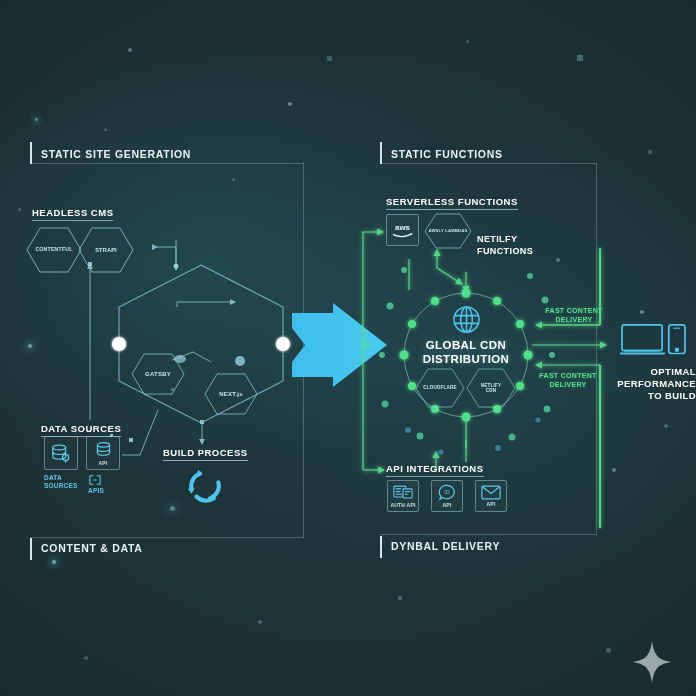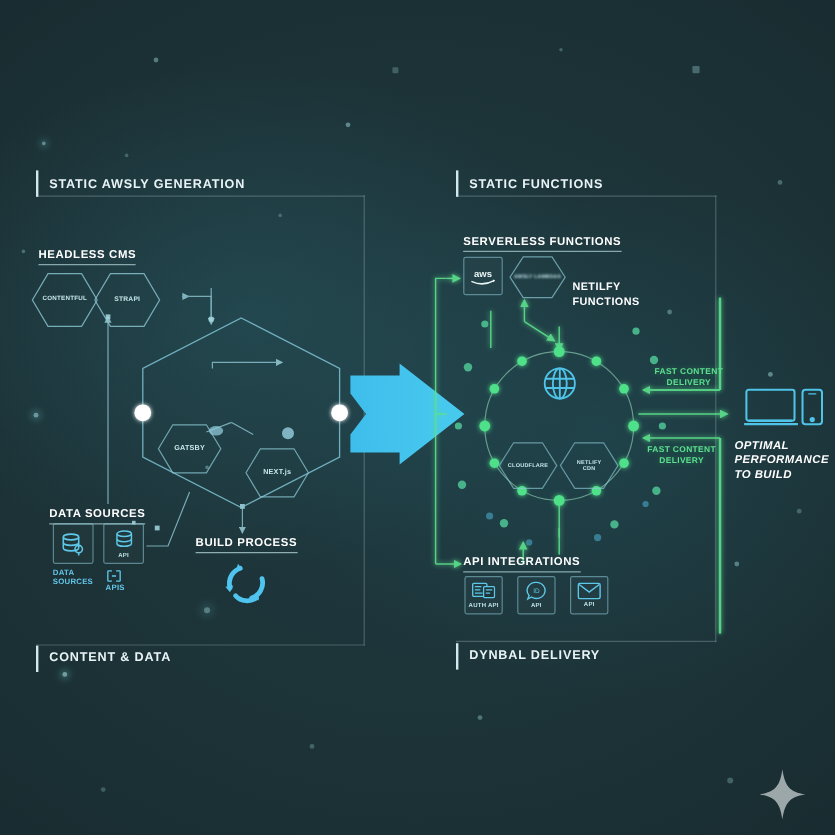--- a/index.html
+++ b/index.html
@@ -71,21 +71,21 @@
   }
 
   
   .gtext {
     position:absolute; color:#5ce08e; font-size:7px; font-weight:bold;
     line-height:1.3; letter-spacing:0.3px; text-align:center;
     text-shadow:0 0 5px rgba(70,220,130,0.4);
   }
   .wtext {
     position:absolute; color:#ffffff; font-size:9.5px; font-weight:bold;
-    line-height:1.25; letter-spacing:0.4px; text-align:left;font-style:italic;
+    line-height:1.25; letter-spacing:0.4px; text-align:right;
   }
   .cdn-title {
     position:absolute; color:#ffffff; font-size:11.5px; font-weight:bold;
     line-height:1.2; letter-spacing:0.4px; text-align:center;
     text-shadow:0 0 7px rgba(150,230,230,0.4);
   }
   .netlify-fn {
     position:absolute; color:#ffffff; font-size:9px; font-weight:bold;
     line-height:1.3; letter-spacing:0.4px;
   }
@@ -124,21 +124,21 @@
   <div class="dot" style="left:466px;top:40px;width:3px;height:3px;opacity:.3;"></div>
   <div class="dot" style="left:232px;top:178px;width:3px;height:3px;opacity:.3;"></div>
   <div class="dot" style="left:18px;top:208px;width:3px;height:3px;opacity:.35;"></div>
 
   <div class="frame cyanline" style="left:30px;top:163px;width:274px;height:2px;border:0;border-top:1px solid rgba(200,225,230,.26);"></div>
   <div class="frame cyanline" style="left:303px;top:163px;width:1px;height:375px;border:0;border-left:1px solid rgba(200,225,230,.26);"></div>
   <div class="frame cyanline" style="left:30px;top:537px;width:274px;height:1px;border:0;border-top:1px solid rgba(200,225,230,.26);"></div>
   <div class="tick" style="left:30px;top:142px;height:22px;"></div>
   <div class="tick" style="left:30px;top:538px;height:22px;"></div>
 
-  <div class="panel-label" style="left:41px;top:148px;">STATIC AWSLY GENERATION</div>
+  <div class="panel-label" style="left:41px;top:148px;">STATIC SITE GENERATION</div>
   <div class="panel-label" style="left:41px;top:542px;">CONTENT &amp; DATA</div>
 
   <div class="frame cyanline" style="left:380px;top:163px;width:217px;height:1px;border:0;border-top:1px solid rgba(200,225,230,.26);"></div>
   <div class="frame cyanline" style="left:596px;top:163px;width:1px;height:372px;border:0;border-left:1px solid rgba(200,225,230,.26);"></div>
   <div class="frame cyanline" style="left:380px;top:534px;width:217px;height:1px;border:0;border-top:1px solid rgba(200,225,230,.26);"></div>
   <div class="tick" style="left:380px;top:142px;height:22px;"></div>
   <div class="tick" style="left:380px;top:536px;height:22px;"></div>
 
   <div class="panel-label" style="left:391px;top:148px;">STATIC FUNCTIONS</div>
   <div class="panel-label" style="left:391px;top:540px;">DYNBAL DELIVERY</div>
@@ -369,20 +369,24 @@
   </div>
 
   <div style="position:absolute;left:452px;top:305px;">
     <svg width="29" height="29" viewBox="0 0 30 30" fill="none" stroke="#4fc3e8" stroke-width="1.6">
       <circle cx="15" cy="15" r="13"></circle>
       <ellipse cx="15" cy="15" rx="6" ry="13"></ellipse>
       <path d="M2.4,11 h25.2 M2.4,19 h25.2 M15,2 v26"></path>
     </svg>
   </div>
 
+  <div class="cdn-title" style="left:396px;top:339px;width:140px;">
+    <span>GLOBAL CDN</span><br>
+    <span>DISTRIBUTION</span>
+  </div>
 
   <div class="hexwrap" style="left:415px;top:367px;width:50px;height:42px;">
     <svg width="50" height="42" viewBox="0 0 50 42">
         <polygon points="13,2 37,2 49,21 37,40 13,40 1,21" fill="none" stroke="#8ec9d6" stroke-width="1" opacity=".65"></polygon>
       </svg>
     <div class="lbl" style="font-size:4.6px;filter:blur(.6px);">CLOUDFLARE</div>
   </div>
 
   <div class="hexwrap" style="left:466px;top:367px;width:50px;height:42px;">
     <svg width="50" height="42" viewBox="0 0 50 42">

